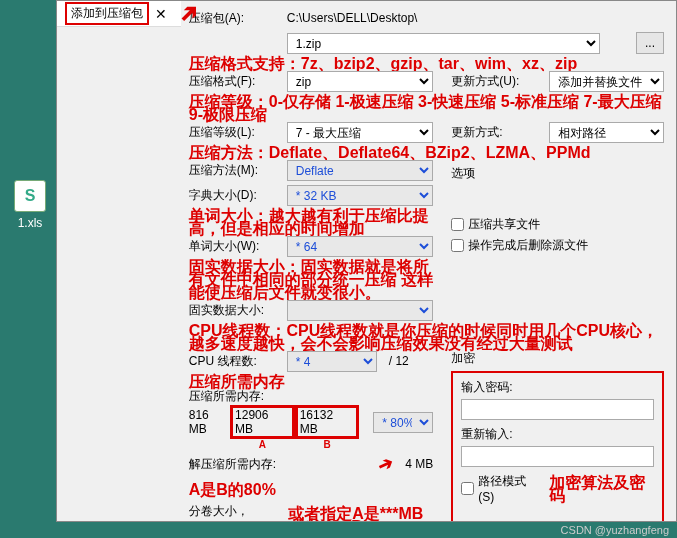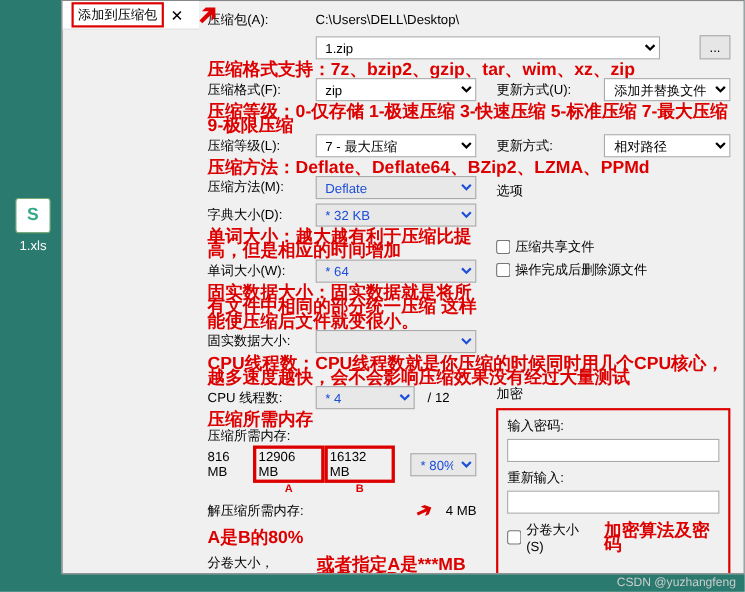--- a/index.html
+++ b/index.html
@@ -172,21 +172,21 @@
       <div class="right-col">
         <div>加密</div>
         <div class="enc-group">
           <div>输入密码:</div>
           <input class="field" style="width: 100%; margin: 3px 0px 6px;" type="password">
           <div>重新输入:</div>
           <input class="field" style="width: 100%; margin: 3px 0px 6px;" type="password">
           <div style="display:flex;align-items:center;gap:12px">
             <label class="chk" style="margin:0">
                 <input type="checkbox" style="">
-                <span>分卷大小(S)</span>
+                <span>路径模式(S)</span>
               </label>
             <span class="redtxt">加密算法及密码</span>
           </div>
           <div class="row" style="margin-top:22px">
             <span style="flex:1">加密算法:</span>
             <select class="field" style="width:110px"><option>ZipCrypto</option></select>
           </div>
         </div>
       </div>
     </div>

